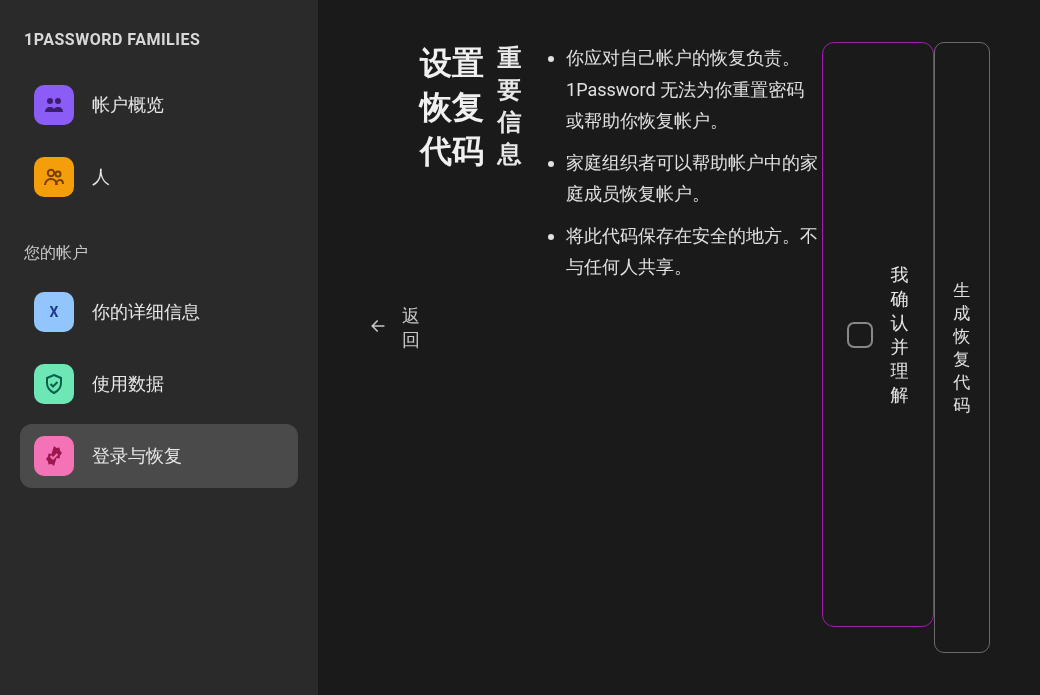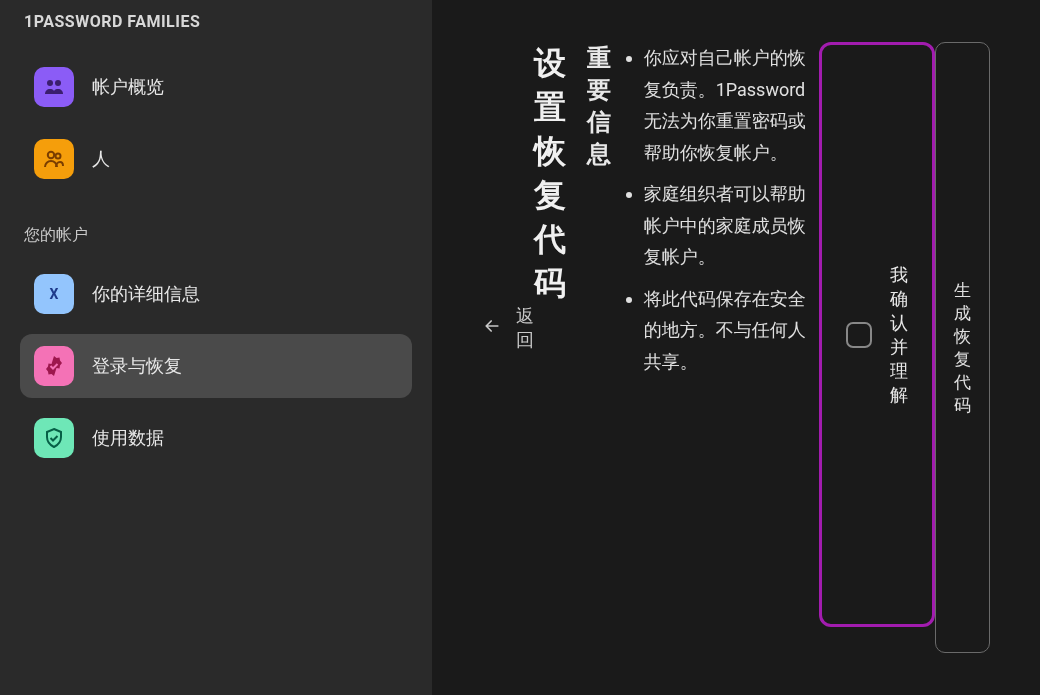--- a/index.html
+++ b/index.html
@@ -10,23 +10,23 @@
     body {
       font-family: -apple-system, BlinkMacSystemFont, "Segoe UI", Roboto, sans-serif;
       background: #1a1a1a;
       color: #e8e8e8;
       width: 1040px;
       height: 695px;
       display: flex;
       overflow: hidden;
     }
     .sidebar {
-      width: 432px;
+      width: 318px;
       background: #2a2a2a;
-      padding: 12px 20px;
+      padding: 30px 20px;
       display: flex;
       flex-direction: column;
     }
     .sidebar-header {
       font-size: 16px;
       font-weight: 700;
       letter-spacing: 0.5px;
       color: #d8d8d8;
       margin-bottom: 24px;
       padding-left: 4px;
@@ -103,21 +103,21 @@
       padding-left: 30px;
       margin-bottom: 28px;
     }
     .bullet-list li {
       font-size: 18px;
       line-height: 1.75;
       color: #e0e0e0;
       margin-bottom: 10px;
     }
     .confirm-box {
-      border: 3px solid #a21caf;
+      border: 1px solid #a21caf;
       border-radius: 12px;
       padding: 20px 24px;
       display: flex;
       align-items: center;
       gap: 18px;
       margin-bottom: 26px;
     }
     .checkbox {
       width: 26px;
       height: 26px;
@@ -180,38 +180,38 @@
 
   <div class="sidebar-item">
     <div class="sidebar-icon icon-blue">
       <svg width="24" height="24" viewBox="0 0 24 24">
         <text x="12" y="17" font-size="14" font-weight="700" text-anchor="middle" fill="#1e3a8a">X</text>
       </svg>
     </div>
     <span class="sidebar-label">你的详细信息</span>
   </div>
 
+  <div class="sidebar-item">
+    <div class="sidebar-icon icon-green">
+      <svg width="24" height="24" viewBox="0 0 24 24" fill="none">
+        <path d="M12 3l7 3v5c0 5-3 8-7 10-4-2-7-5-7-10V6l7-3z" stroke="#065f46" stroke-width="2" fill="none"></path>
+        <path d="M8.5 12l2.5 2.5 4.5-4.5" stroke="#065f46" stroke-width="2" fill="none"></path>
+      </svg>
+    </div>
+    <span class="sidebar-label">使用数据</span>
+  </div>
+
   <div class="sidebar-item active">
     <div class="sidebar-icon icon-pink">
       <svg width="24" height="24" viewBox="0 0 24 24" fill="none">
         <path d="M12 2l2.5 2 3-.5.5 3 2 2.5-2 2.5-.5 3-3-.5L12 22l-2.5-2-3 .5-.5-3-2-2.5 2-2.5.5-3 3 .5L12 2z" fill="#9d174d"></path>
         <path d="M8.5 12l2.5 2.5 4.5-4.5" stroke="#f472b6" stroke-width="2" fill="none"></path>
       </svg>
     </div>
     <span class="sidebar-label">登录与恢复</span>
-  </div>
-
-  <div class="sidebar-item">
-    <div class="sidebar-icon icon-green">
-      <svg width="24" height="24" viewBox="0 0 24 24" fill="none">
-        <path d="M12 3l7 3v5c0 5-3 8-7 10-4-2-7-5-7-10V6l7-3z" stroke="#065f46" stroke-width="2" fill="none"></path>
-        <path d="M8.5 12l2.5 2.5 4.5-4.5" stroke="#065f46" stroke-width="2" fill="none"></path>
-      </svg>
-    </div>
-    <span class="sidebar-label">使用数据</span>
   </div>
 </div>
 
 <div class="main">
   <div class="back-link">
     <span>
       <svg width="20" height="20" viewBox="0 0 24 24" fill="none">
         <path d="M19 12H5M11 6l-6 6 6 6" stroke="#c8c8c8" stroke-width="2" stroke-linecap="round" stroke-linejoin="round"></path>
       </svg>
     </span>

